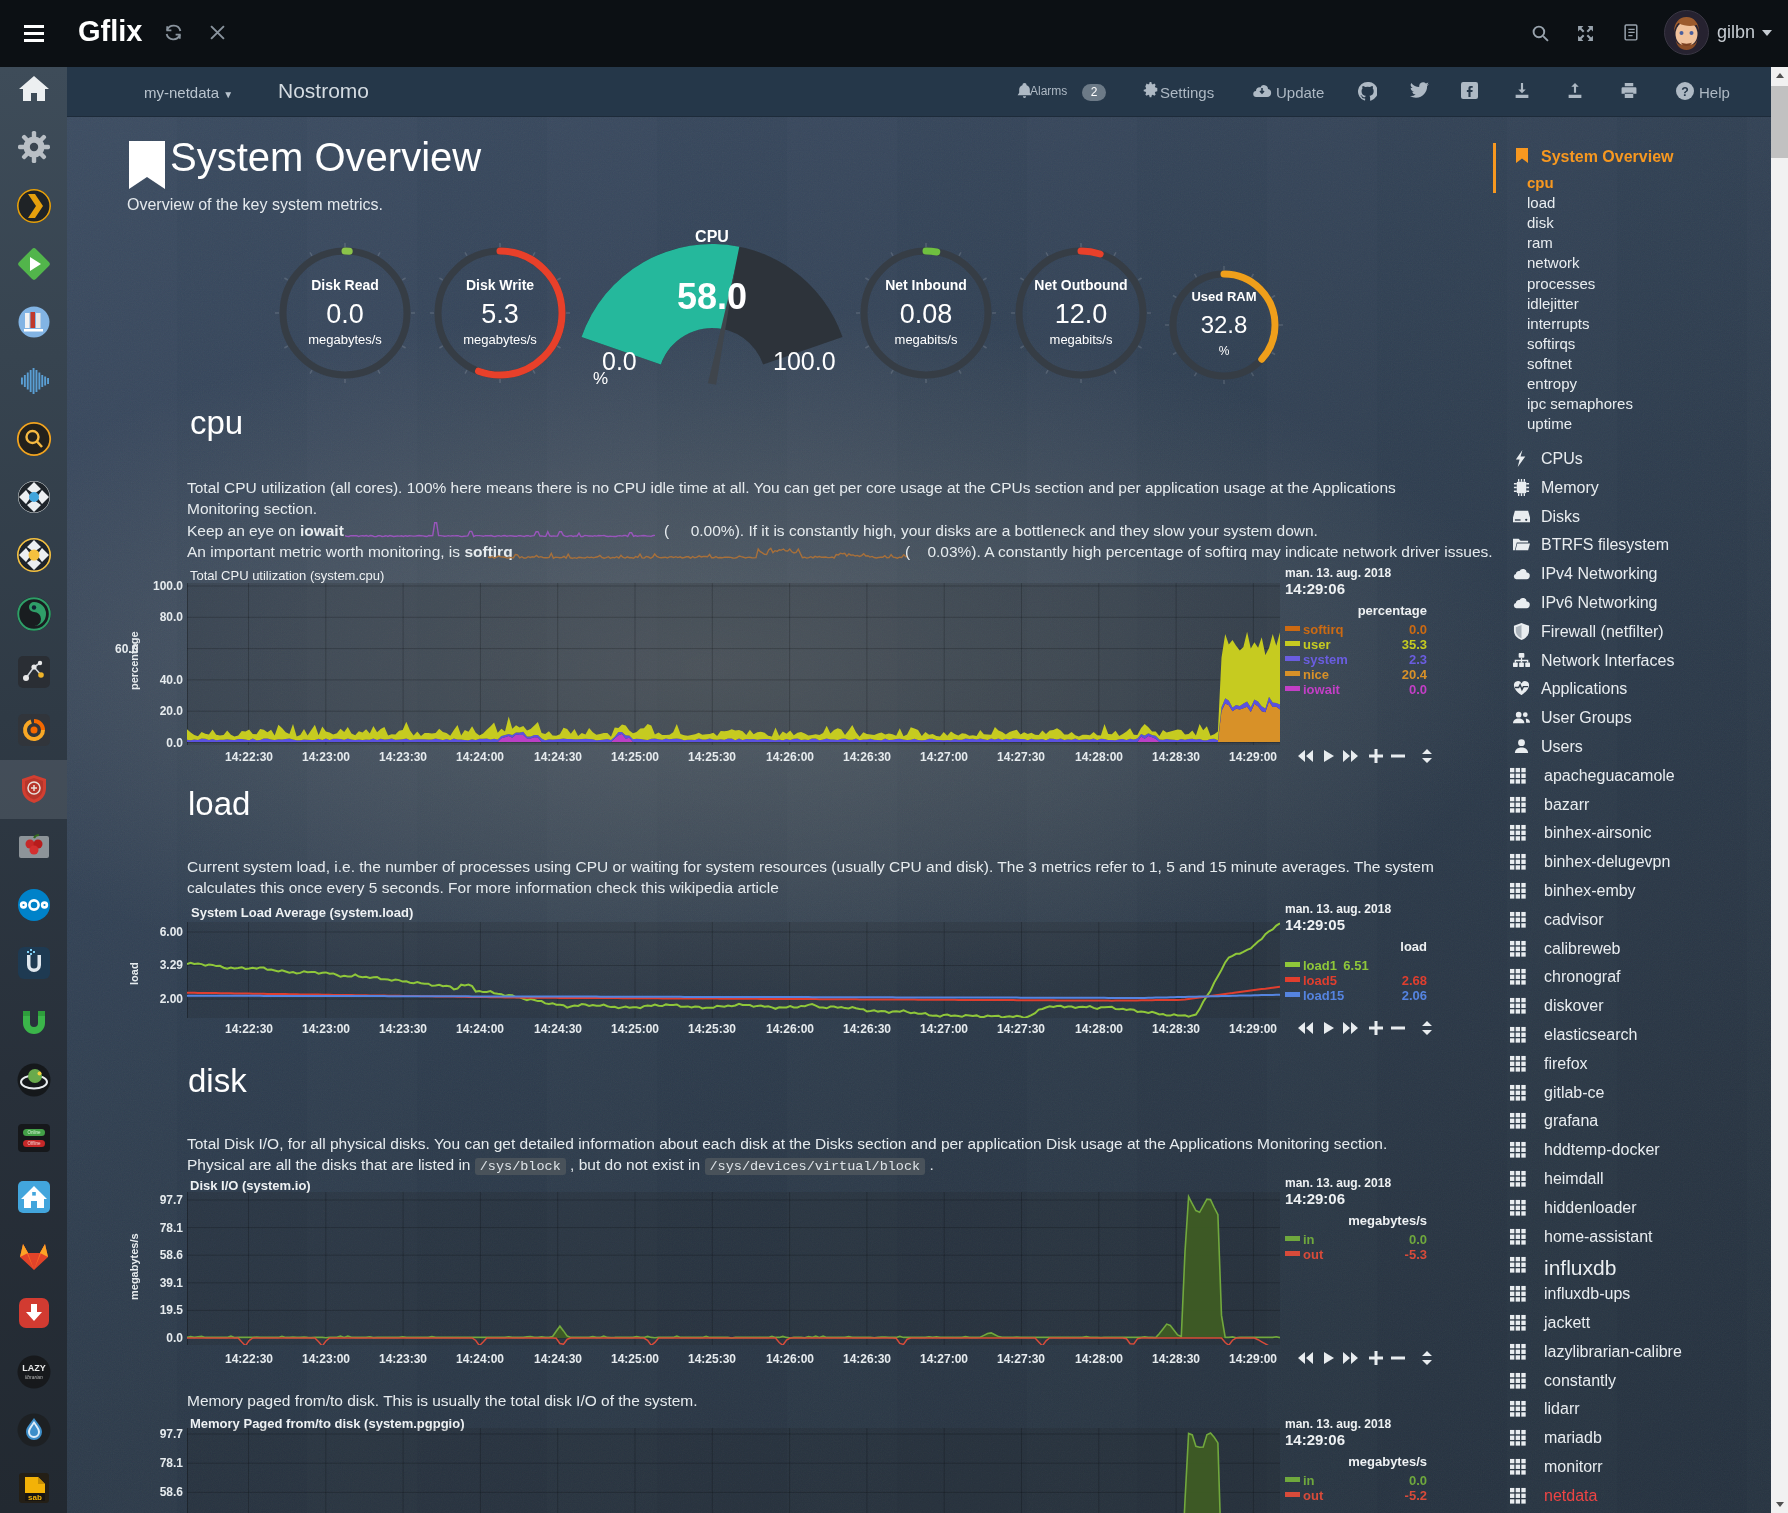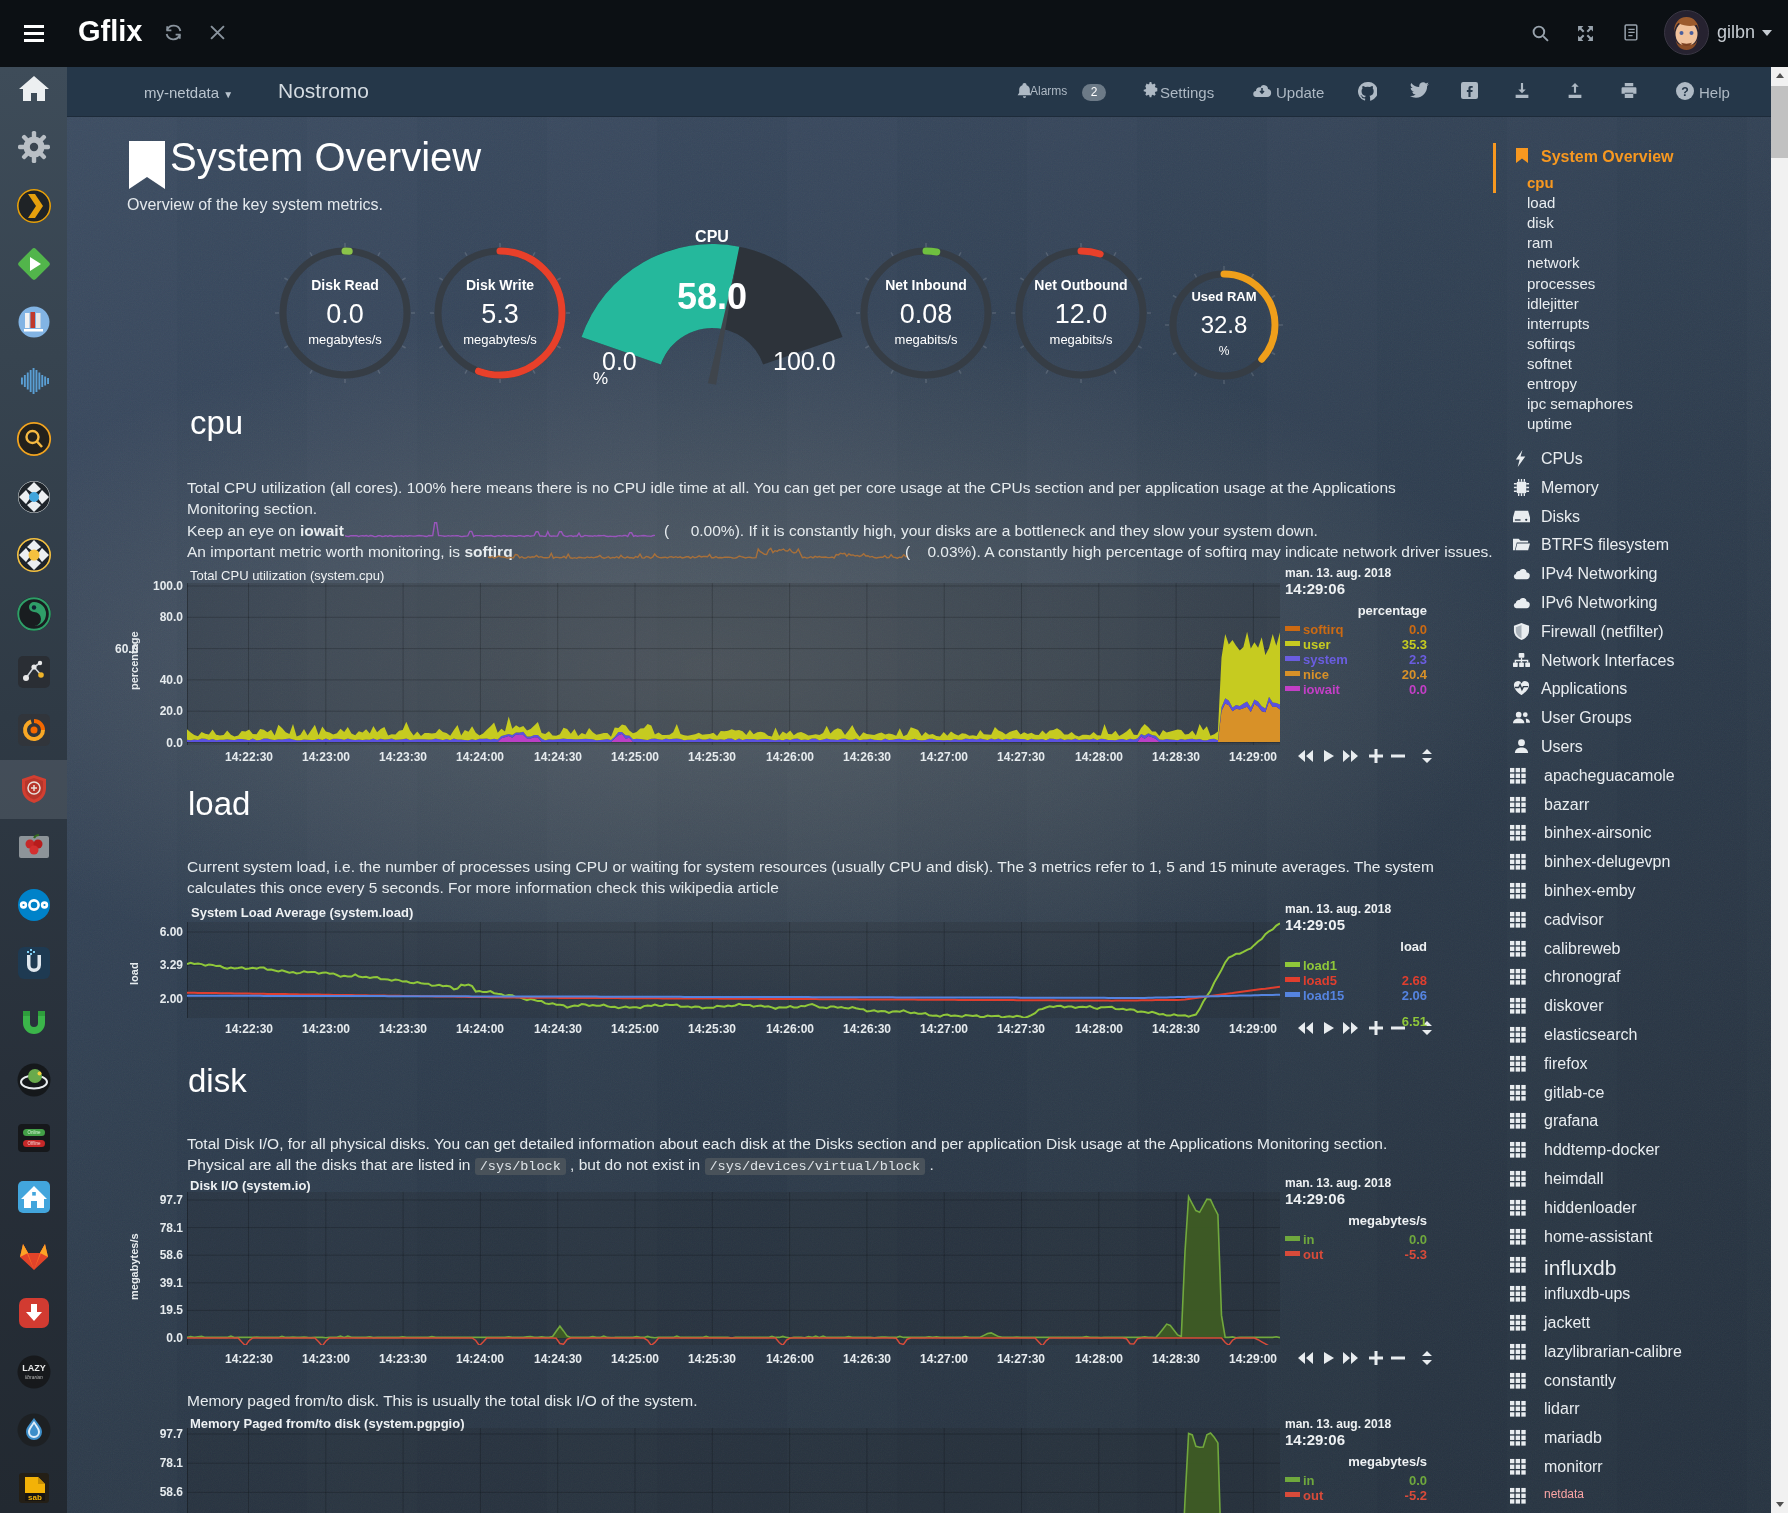--- a/index.html
+++ b/index.html
@@ -530,21 +530,21 @@
     <rect x="72" y="6.5" width="14" height="3"></rect>
     <rect x="77.5" y="1" width="3" height="14"></rect>
     <rect x="94" y="6.5" width="14" height="3"></rect>
     <path d="M131 6l5-5 5 5zM131 10l5 5 5-5z" transform="translate(-6,0)"></path>
   </svg>
 <div class="a nw" style="left:1285px;top:902px;font-size:12px;font-weight:bold;color:#eef1f3">man. 13. aug. 2018</div>
 <div class="a nw" style="left:1285px;top:916px;font-size:15px;font-weight:bold;color:#eef1f3">14:29:05</div>
 <div class="a nw" style="left:1285px;top:939px;width:142px;text-align:right;font-size:13px;font-weight:bold;color:#eef1f3">load</div>
 <div class="a" style="left:1285px;top:962px;width:15px;height:5px;background:#8fc73a"></div>
 <div class="a nw" style="left:1303px;top:958px;font-size:13px;font-weight:bold;color:#8fc73a">load1</div>
-<div class="a nw" style="left:1285px;top:1014px;width:142px;text-align:right;font-size:13px;font-weight:bold;color:#8fc73a">6.51</div>
+<div class="a nw" style="left:1285px;top:958px;width:142px;text-align:center;font-size:13px;font-weight:bold;color:#8fc73a">6.51</div>
 <div class="a" style="left:1285px;top:977px;width:15px;height:5px;background:#e03e2e"></div>
 <div class="a nw" style="left:1303px;top:973px;font-size:13px;font-weight:bold;color:#e03e2e">load5</div>
 <div class="a nw" style="left:1285px;top:973px;width:142px;text-align:right;font-size:13px;font-weight:bold;color:#e03e2e">2.68</div>
 <div class="a" style="left:1285px;top:992px;width:15px;height:5px;background:#5584e0"></div>
 <div class="a nw" style="left:1303px;top:988px;font-size:13px;font-weight:bold;color:#5584e0">load15</div>
 <div class="a nw" style="left:1285px;top:988px;width:142px;text-align:right;font-size:13px;font-weight:bold;color:#5584e0">2.06</div>
 <div class="a nw" style="left:188px;top:1062px;font-size:33px;color:#fff">disk</div>
 <div class="a nw" style="left:187px;top:1135px;font-size:15.5px;color:#e6ebee">Total Disk I/O, for all physical disks. You can get detailed information about each disk at the Disks section and per application Disk usage at the Applications Monitoring section.</div>
 <div class="a nw" style="left:187px;top:1156px;font-size:15.5px;color:#e6ebee">Physical are all the disks that are listed in <span style="font-family:'Liberation Mono',monospace;background:#49525a;color:#dfe4e8;padding:1px 5px;border-radius:3px;font-size:13.5px">/sys/block</span> , but do not exist in <span style="font-family:'Liberation Mono',monospace;background:#49525a;color:#dfe4e8;padding:1px 5px;border-radius:3px;font-size:13.5px">/sys/devices/virtual/block</span> .</div>
 <div class="a nw" style="left:190px;top:1178px;font-size:13px;font-weight:bold;color:#eef1f3">Disk I/O (system.io)</div>
@@ -1088,18 +1088,18 @@
         <rect x="6" y="1" width="4.6" height="4.6"></rect>
         <rect x="12" y="1" width="4.6" height="4.6"></rect>
         <rect x="0" y="7" width="4.6" height="4.6"></rect>
         <rect x="6" y="7" width="4.6" height="4.6"></rect>
         <rect x="12" y="7" width="4.6" height="4.6"></rect>
         <rect x="0" y="13" width="4.6" height="4.6"></rect>
         <rect x="6" y="13" width="4.6" height="4.6"></rect>
         <rect x="12" y="13" width="4.6" height="4.6"></rect>
       </g>
     </svg></div>
-<div class="a nw" style="left:1544px;top:1486.7999999999986px;font-size:12px;color:#fca5a5">netdata</div>
+<div class="a nw" style="left:1544px;top:1486.7999999999986px;font-size:16px;color:#ef4444">netdata</div>
 <div class="a" style="left:1771px;top:67px;width:17px;height:1446px;background:#f1f1f1"></div>
 <div class="a" style="left:1771px;top:67px;width:17px;height:17px;background:#f1f1f1"></div>
 <div class="a" style="left:1776px;top:73px;width:0;height:0;border-left:4px solid transparent;border-right:4px solid transparent;border-bottom:5px solid #505050"></div>
 <div class="a" style="left:1771px;top:86px;width:17px;height:72px;background:#c1c1c1"></div>
 <div class="a" style="left:1771px;top:1496px;width:17px;height:17px;background:#f1f1f1"></div>
 <div class="a" style="left:1776px;top:1502px;width:0;height:0;border-left:4px solid transparent;border-right:4px solid transparent;border-top:5px solid #505050"></div>
 </body></html>

